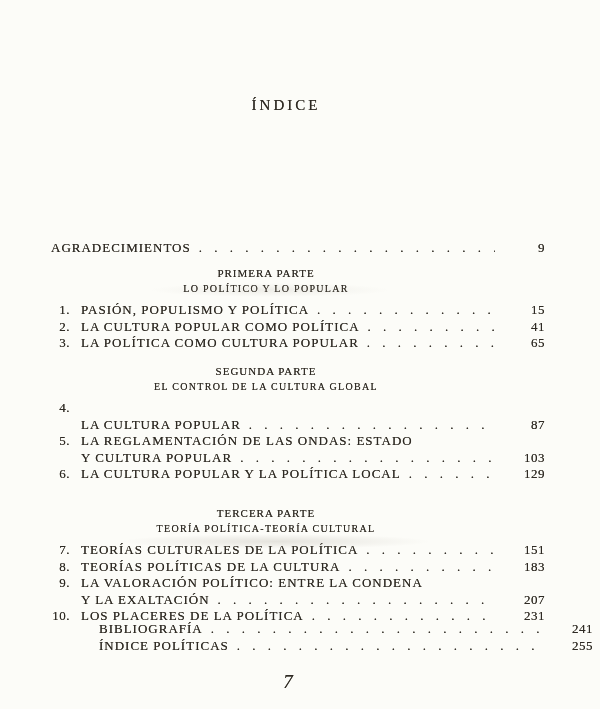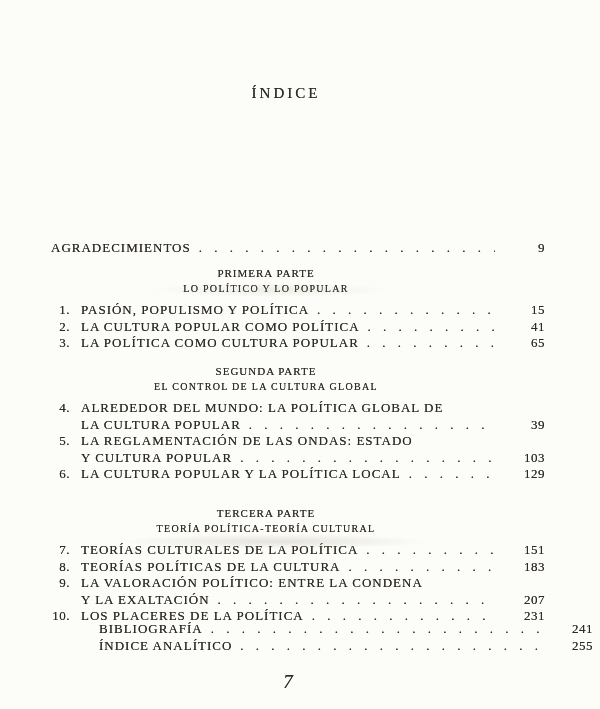--- a/index.html
+++ b/index.html
@@ -8,21 +8,21 @@
     width:600px;height:709px;overflow:hidden;
     background:#fcfcf8;
     font-family:"Liberation Serif","DejaVu Serif",serif;
     color:#2e2a24;
     -webkit-font-smoothing:antialiased;
   }
   .sheet{position:relative;width:600px;height:709px;background:#fcfcf8;}
   .ink{text-shadow:0 0 .6px rgba(46,40,28,.75);}
 
   .doc-title{
-    position:absolute;top:83px;left:0;width:572px;margin:0;
+    position:absolute;top:95px;left:0;width:572px;margin:0;
     text-align:center;font-weight:normal;
     font-size:15px;line-height:20px;letter-spacing:3px;
   }
 
   .block{position:absolute;left:4px;width:600px;}
   .front{top:240px;}
   .back{top:621px;margin-left:48px;}
   .part0{top:267px;}
   .part1{top:365px;}
   .part2{top:495px;margin-top:12px;}
@@ -105,27 +105,26 @@
   </section>
 
   <section class="block part part1">
     <header class="part-head">
       <div class="kicker ink">SEGUNDA PARTE</div>
       <div class="part-title ink">EL CONTROL DE LA CULTURA GLOBAL</div>
     </header>
     <div class="entries">
         <div class="row ink">
           <span class="num">4.</span>
-          <span class="label">ALREDEDOR DEL MUNDO: LA POLÍTICA GLOBAL DE</span>
         </div>
         <div class="row ink">
           <span class="num"></span>
           <span class="label">LA CULTURA POPULAR</span>
           <span class="dots"></span>
-          <span class="pg">39</span>
+          <span class="pg">87</span>
         </div>
         <div class="row ink">
           <span class="num">5.</span>
           <span class="label">LA REGLAMENTACIÓN DE LAS ONDAS: ESTADO</span>
         </div>
         <div class="row ink">
           <span class="num"></span>
           <span class="label">Y CULTURA POPULAR</span>
           <span class="dots"></span>
           <span class="pg">103</span>
@@ -176,21 +175,21 @@
       </div>
   </section>
 
   <div class="block back" id="back">
       <div class="row ink plain">
         <span class="label">BIBLIOGRAFÍA</span>
         <span class="dots"></span>
         <span class="pg">241</span>
       </div>
       <div class="row ink plain">
-        <span class="label">ÍNDICE ANALÍTICO</span>
+        <span class="label">ÍNDICE POLÍTICAS</span>
         <span class="dots"></span>
         <span class="pg">255</span>
       </div>
     </div>
 
   <div class="folio ink">7</div>
 
   <div class="smudge a"></div>
   <div class="smudge b"></div>
 </div>

